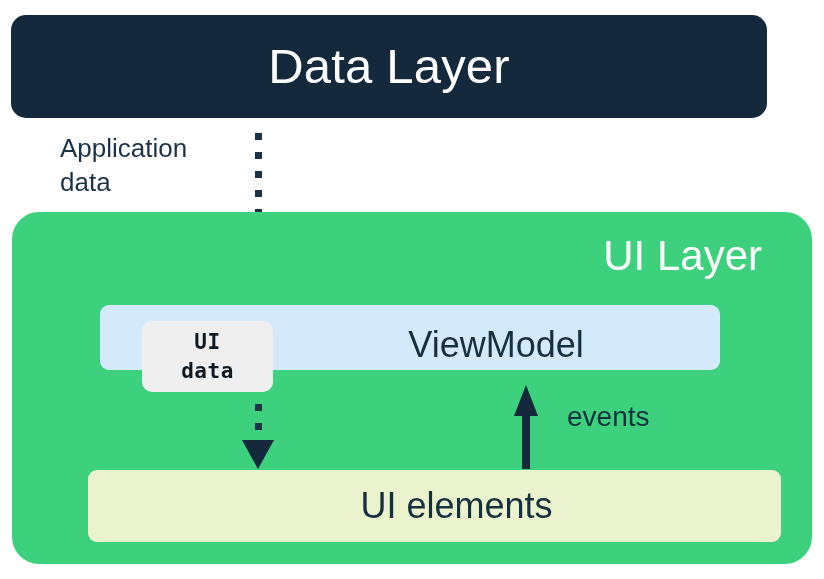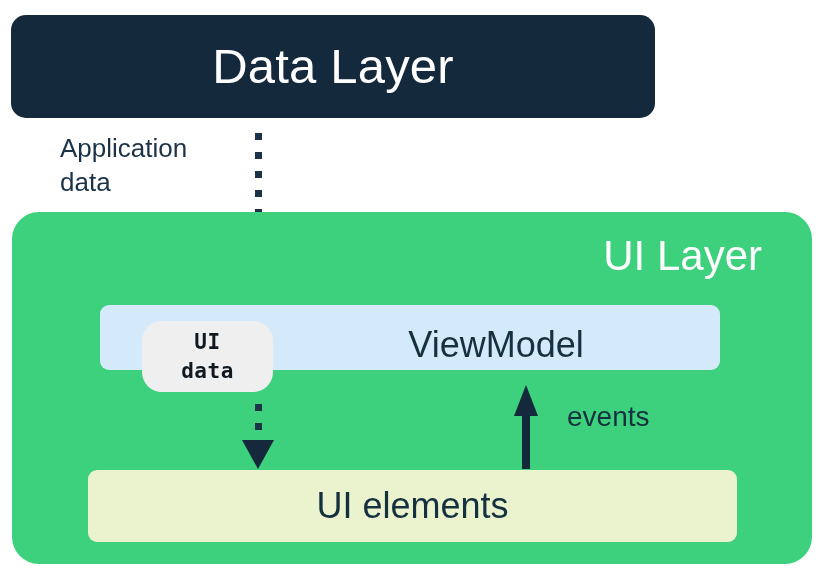--- a/index.html
+++ b/index.html
@@ -16,21 +16,21 @@
     height: 579px;
     background: #ffffff;
     overflow: hidden;
   }
 
   
   .data-layer {
     position: absolute;
     left: 11px;
     top: 15px;
-    width: 644px;
+    width: 756px;
     height: 103px;
     background: #14293C;
     border-radius: 15px;
     display: flex;
     align-items: center;
     justify-content: center;
   }
   .data-layer-label {
     color: #ffffff;
     font-size: 49px;
@@ -97,21 +97,21 @@
   }
 
   
   .ui-state-chip {
     position: absolute;
     left: 142px;
     top: 321px;
     width: 131px;
     height: 71px;
     background: #EFEFEF;
-    border-radius: 20px;
+    border-radius: 10px;
     display: flex;
     flex-direction: column;
     align-items: center;
     justify-content: center;
     text-align: right;
   }
   .ui-state-chip span {
     font-family: "DejaVu Sans Mono", "Liberation Mono", monospace;
     font-size: 21px;
     font-weight: 700;
@@ -125,20 +125,21 @@
     position: absolute;
     left: 88px;
     top: 470px;
     width: 649px;
     height: 72px;
     background: #EAF3CD;
     border-radius: 9px;
     display: flex;
     align-items: center;
     justify-content: center;
+    padding-left: 44px;
   }
   .ui-elements-label {
     color: #15303F;
     font-size: 36px;
     line-height: 1;
   }
 
   
   .dotted-arrow {
     position: absolute;

